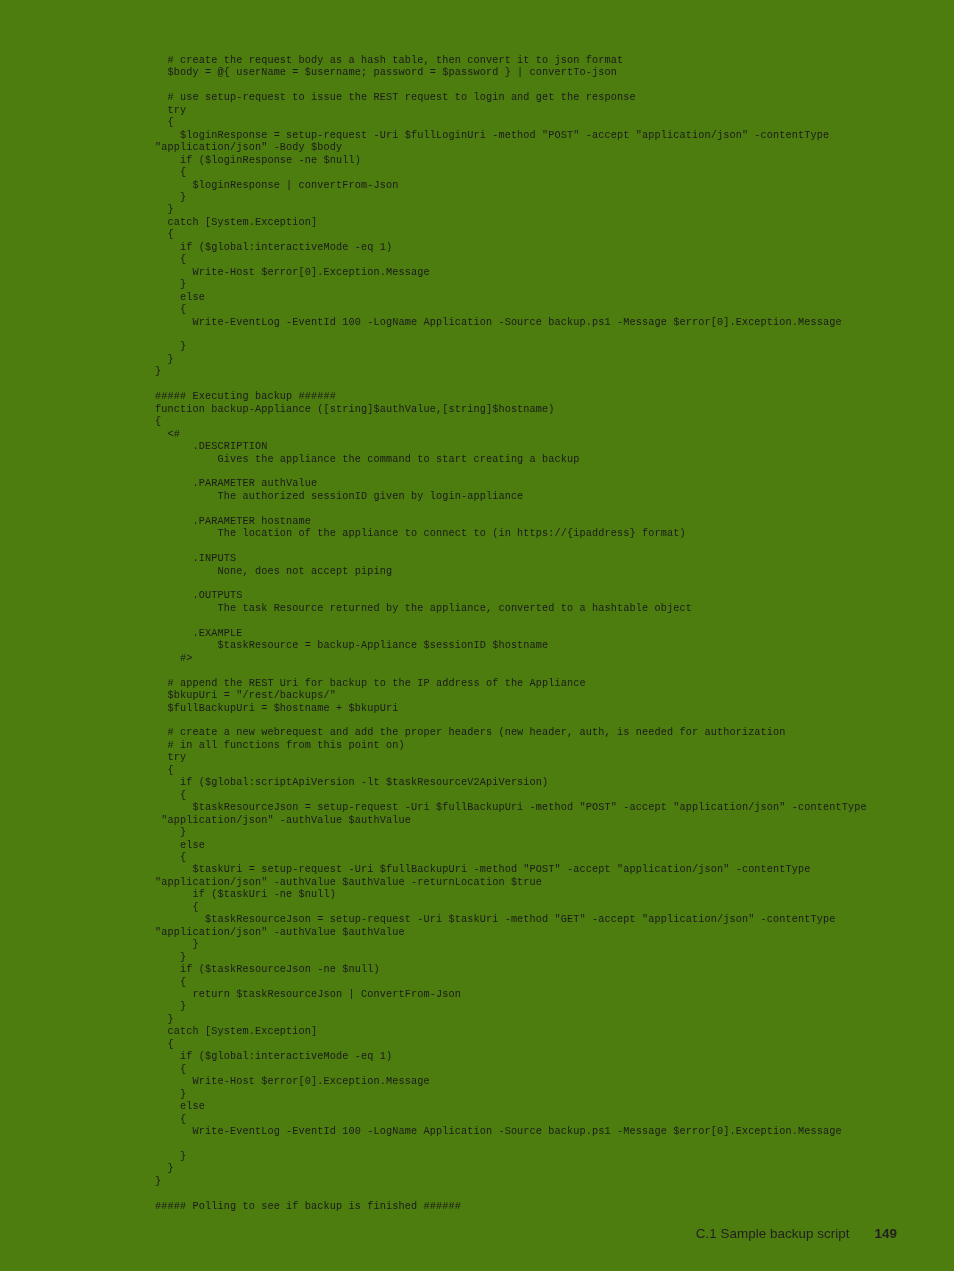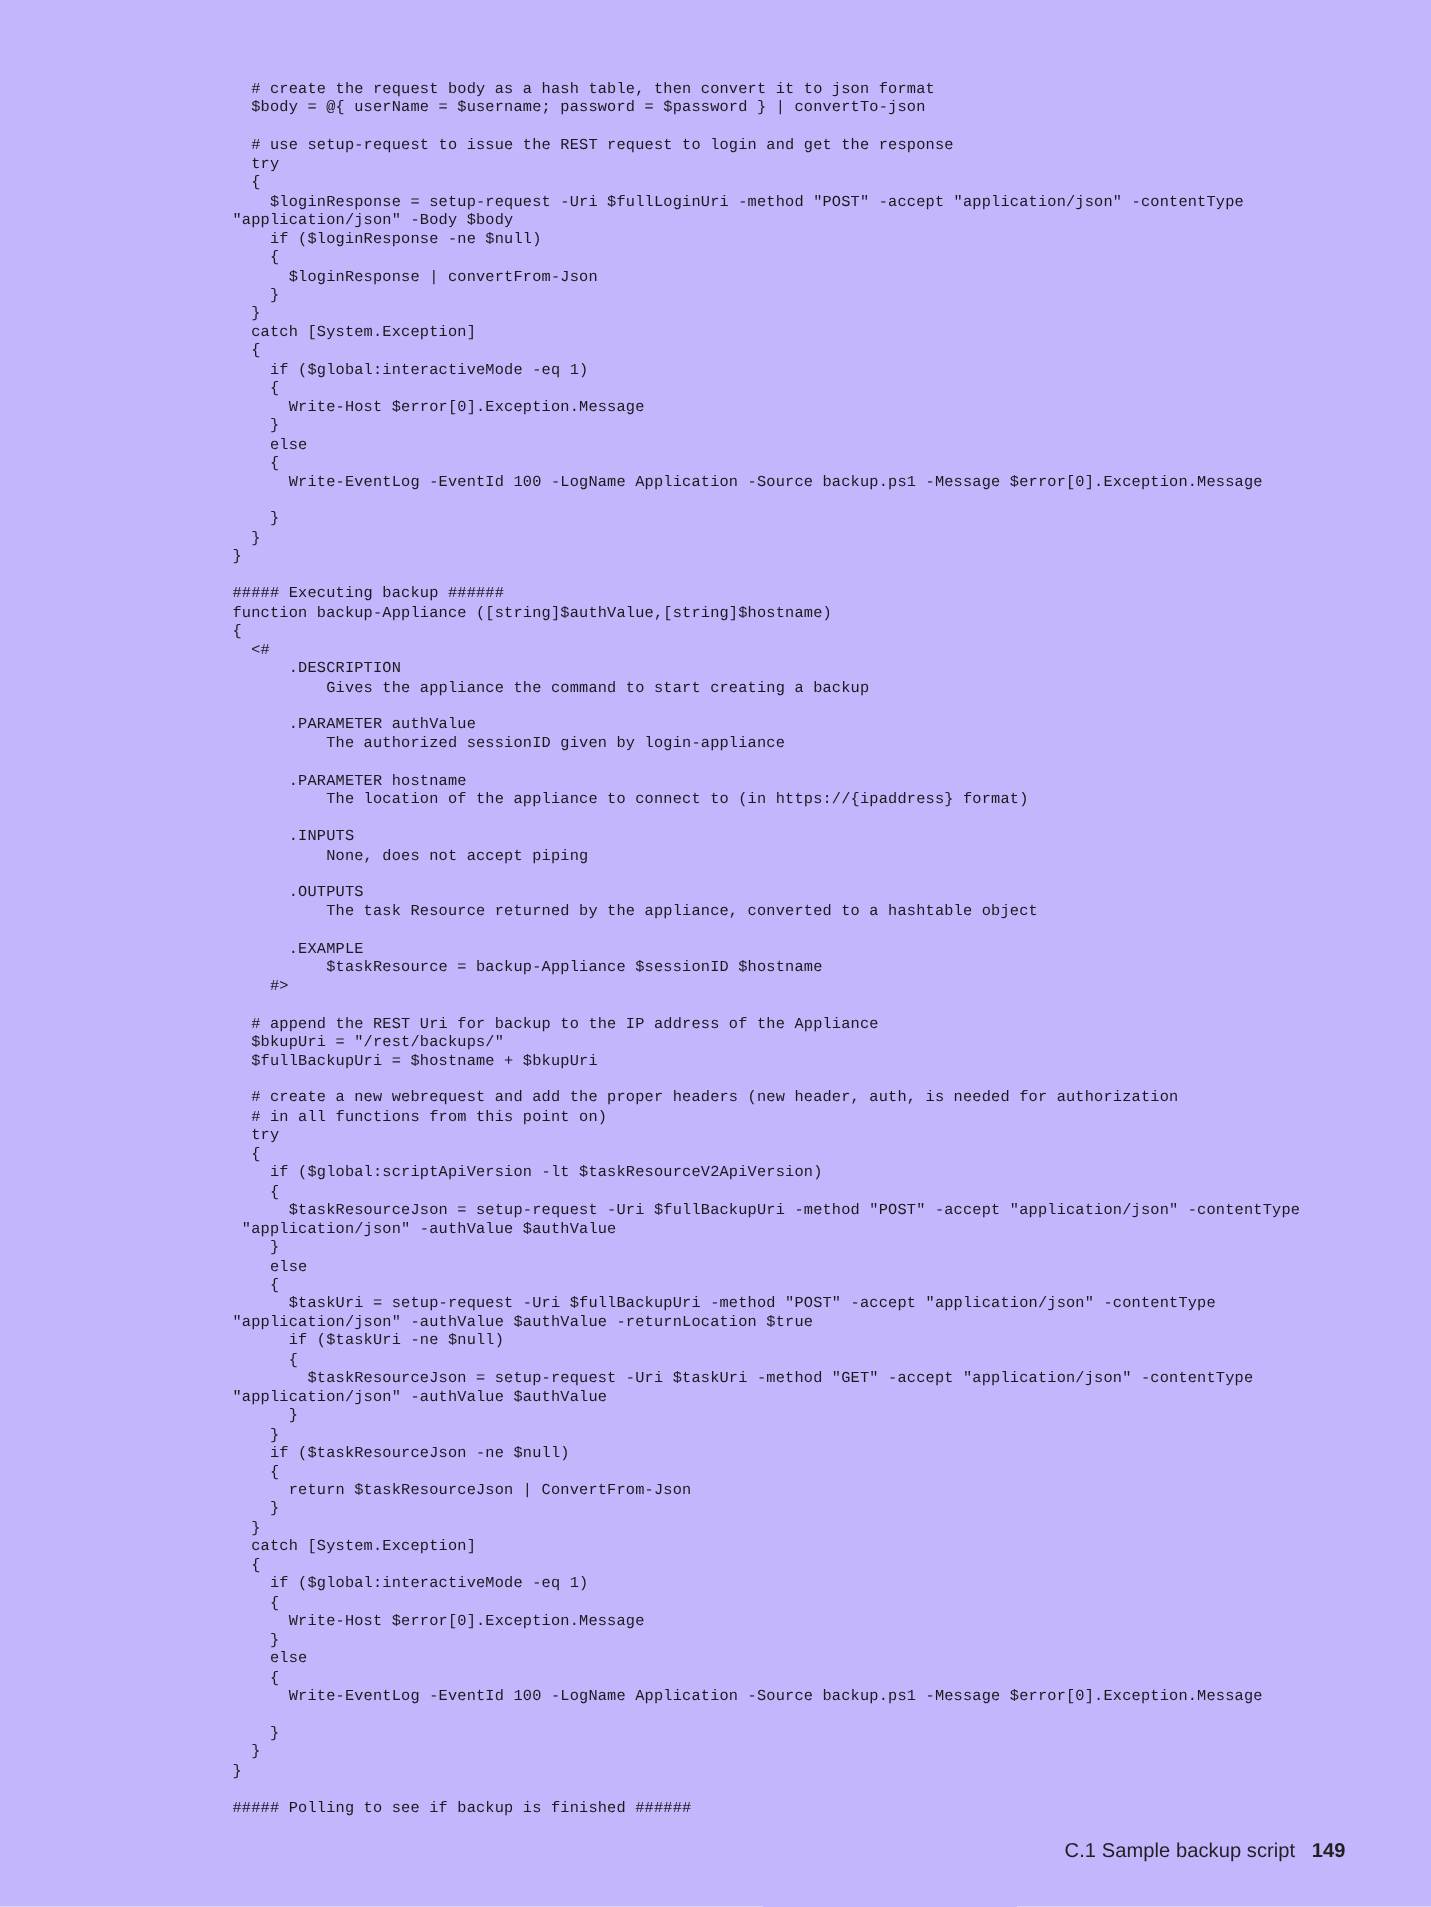--- a/index.html
+++ b/index.html
@@ -10,21 +10,21 @@
   body {
     width: 954px;
     height: 1271px;
     position: relative;
     font-family: "Liberation Sans", sans-serif;
     overflow: hidden;
   }
   #page {
     position: absolute;
     inset: 0;
-    background: #c4b5fd;
+    background: #4d7c0f;
     text-decoration: underline;
   }
   #code-block {
     position: absolute;
     left: 155px;
     top: 55px;
     width: 760px;
     font-family: "Liberation Mono", "DejaVu Sans Mono", monospace;
     font-size: 10.2px;
     line-height: 12.45px;
@@ -37,21 +37,21 @@
     display: block;
     min-height: 12.45px;
     white-space: pre;
   }
   #footer {
     position: absolute;
     right: 57px;
     bottom: 30px;
     display: flex;
     align-items: center;
-    gap: 11px;
+    gap: 25px;
     color: #231f20;
   }
   #footer .f-title {
     font-family: "Liberation Sans", sans-serif;
     font-size: 13.4px;
     letter-spacing: 0.05px;
   }
   #footer .f-page {
     font-family: "Liberation Sans", sans-serif;
     font-size: 13.4px;

